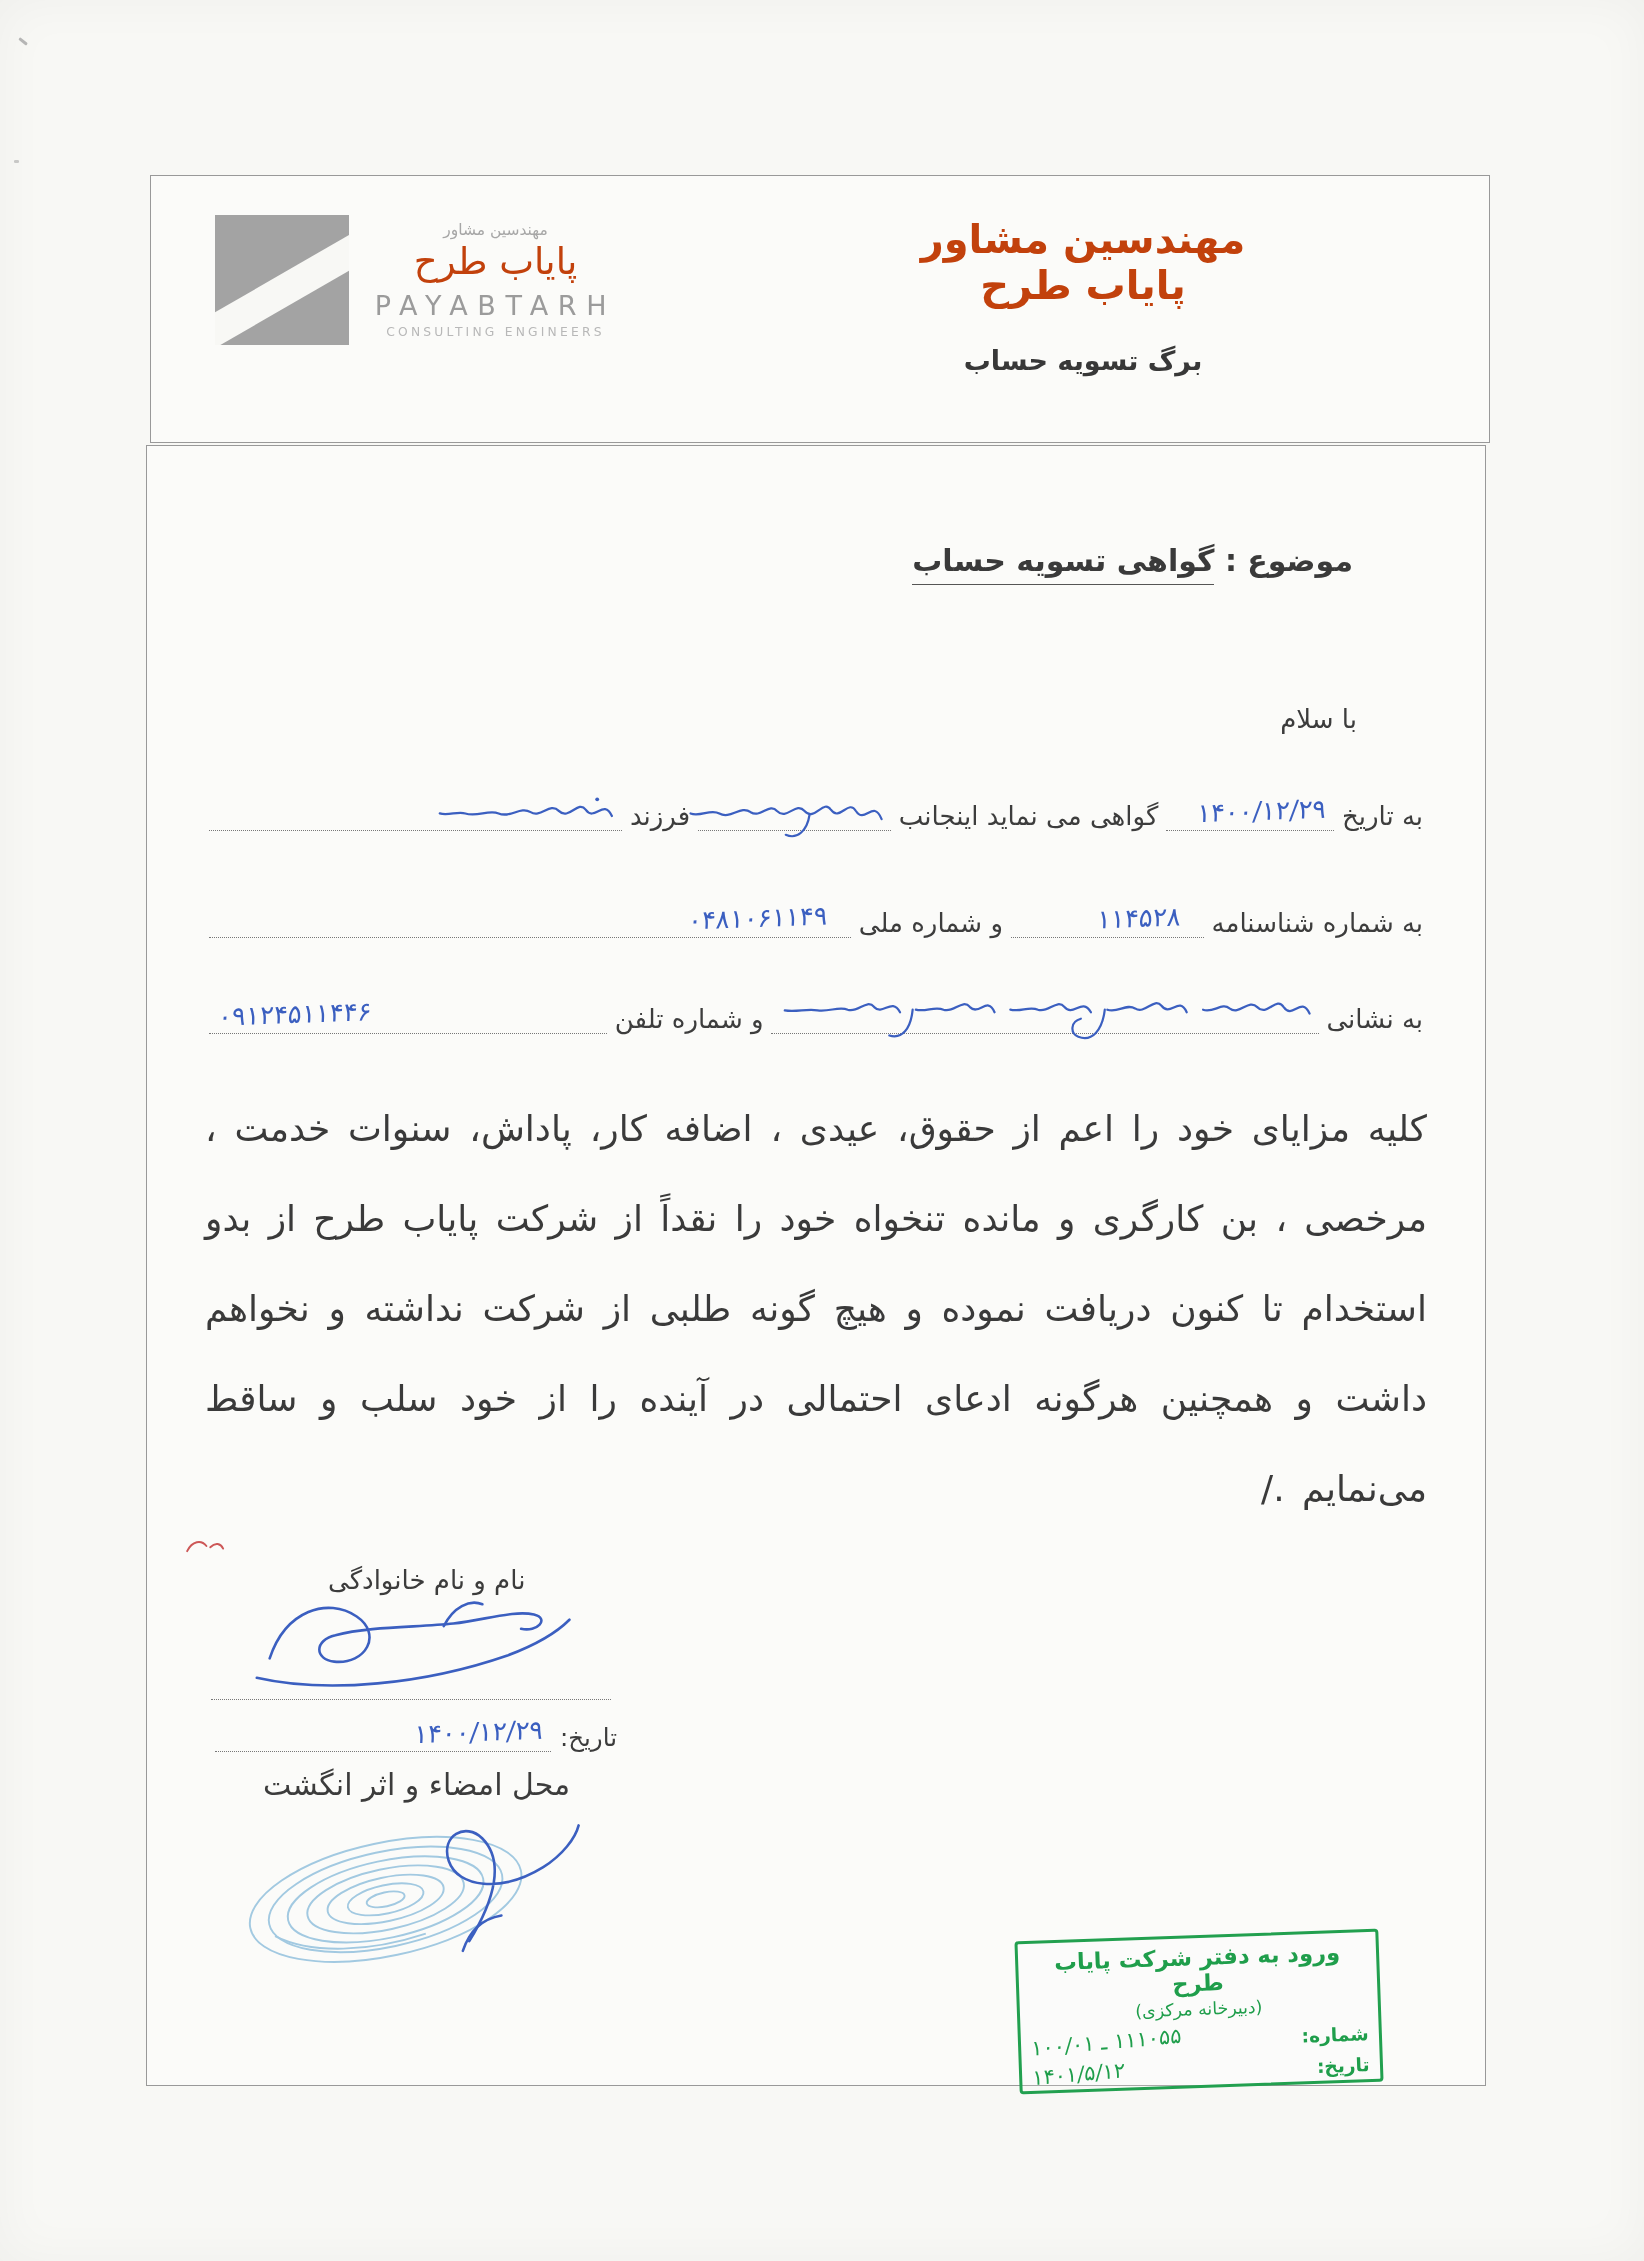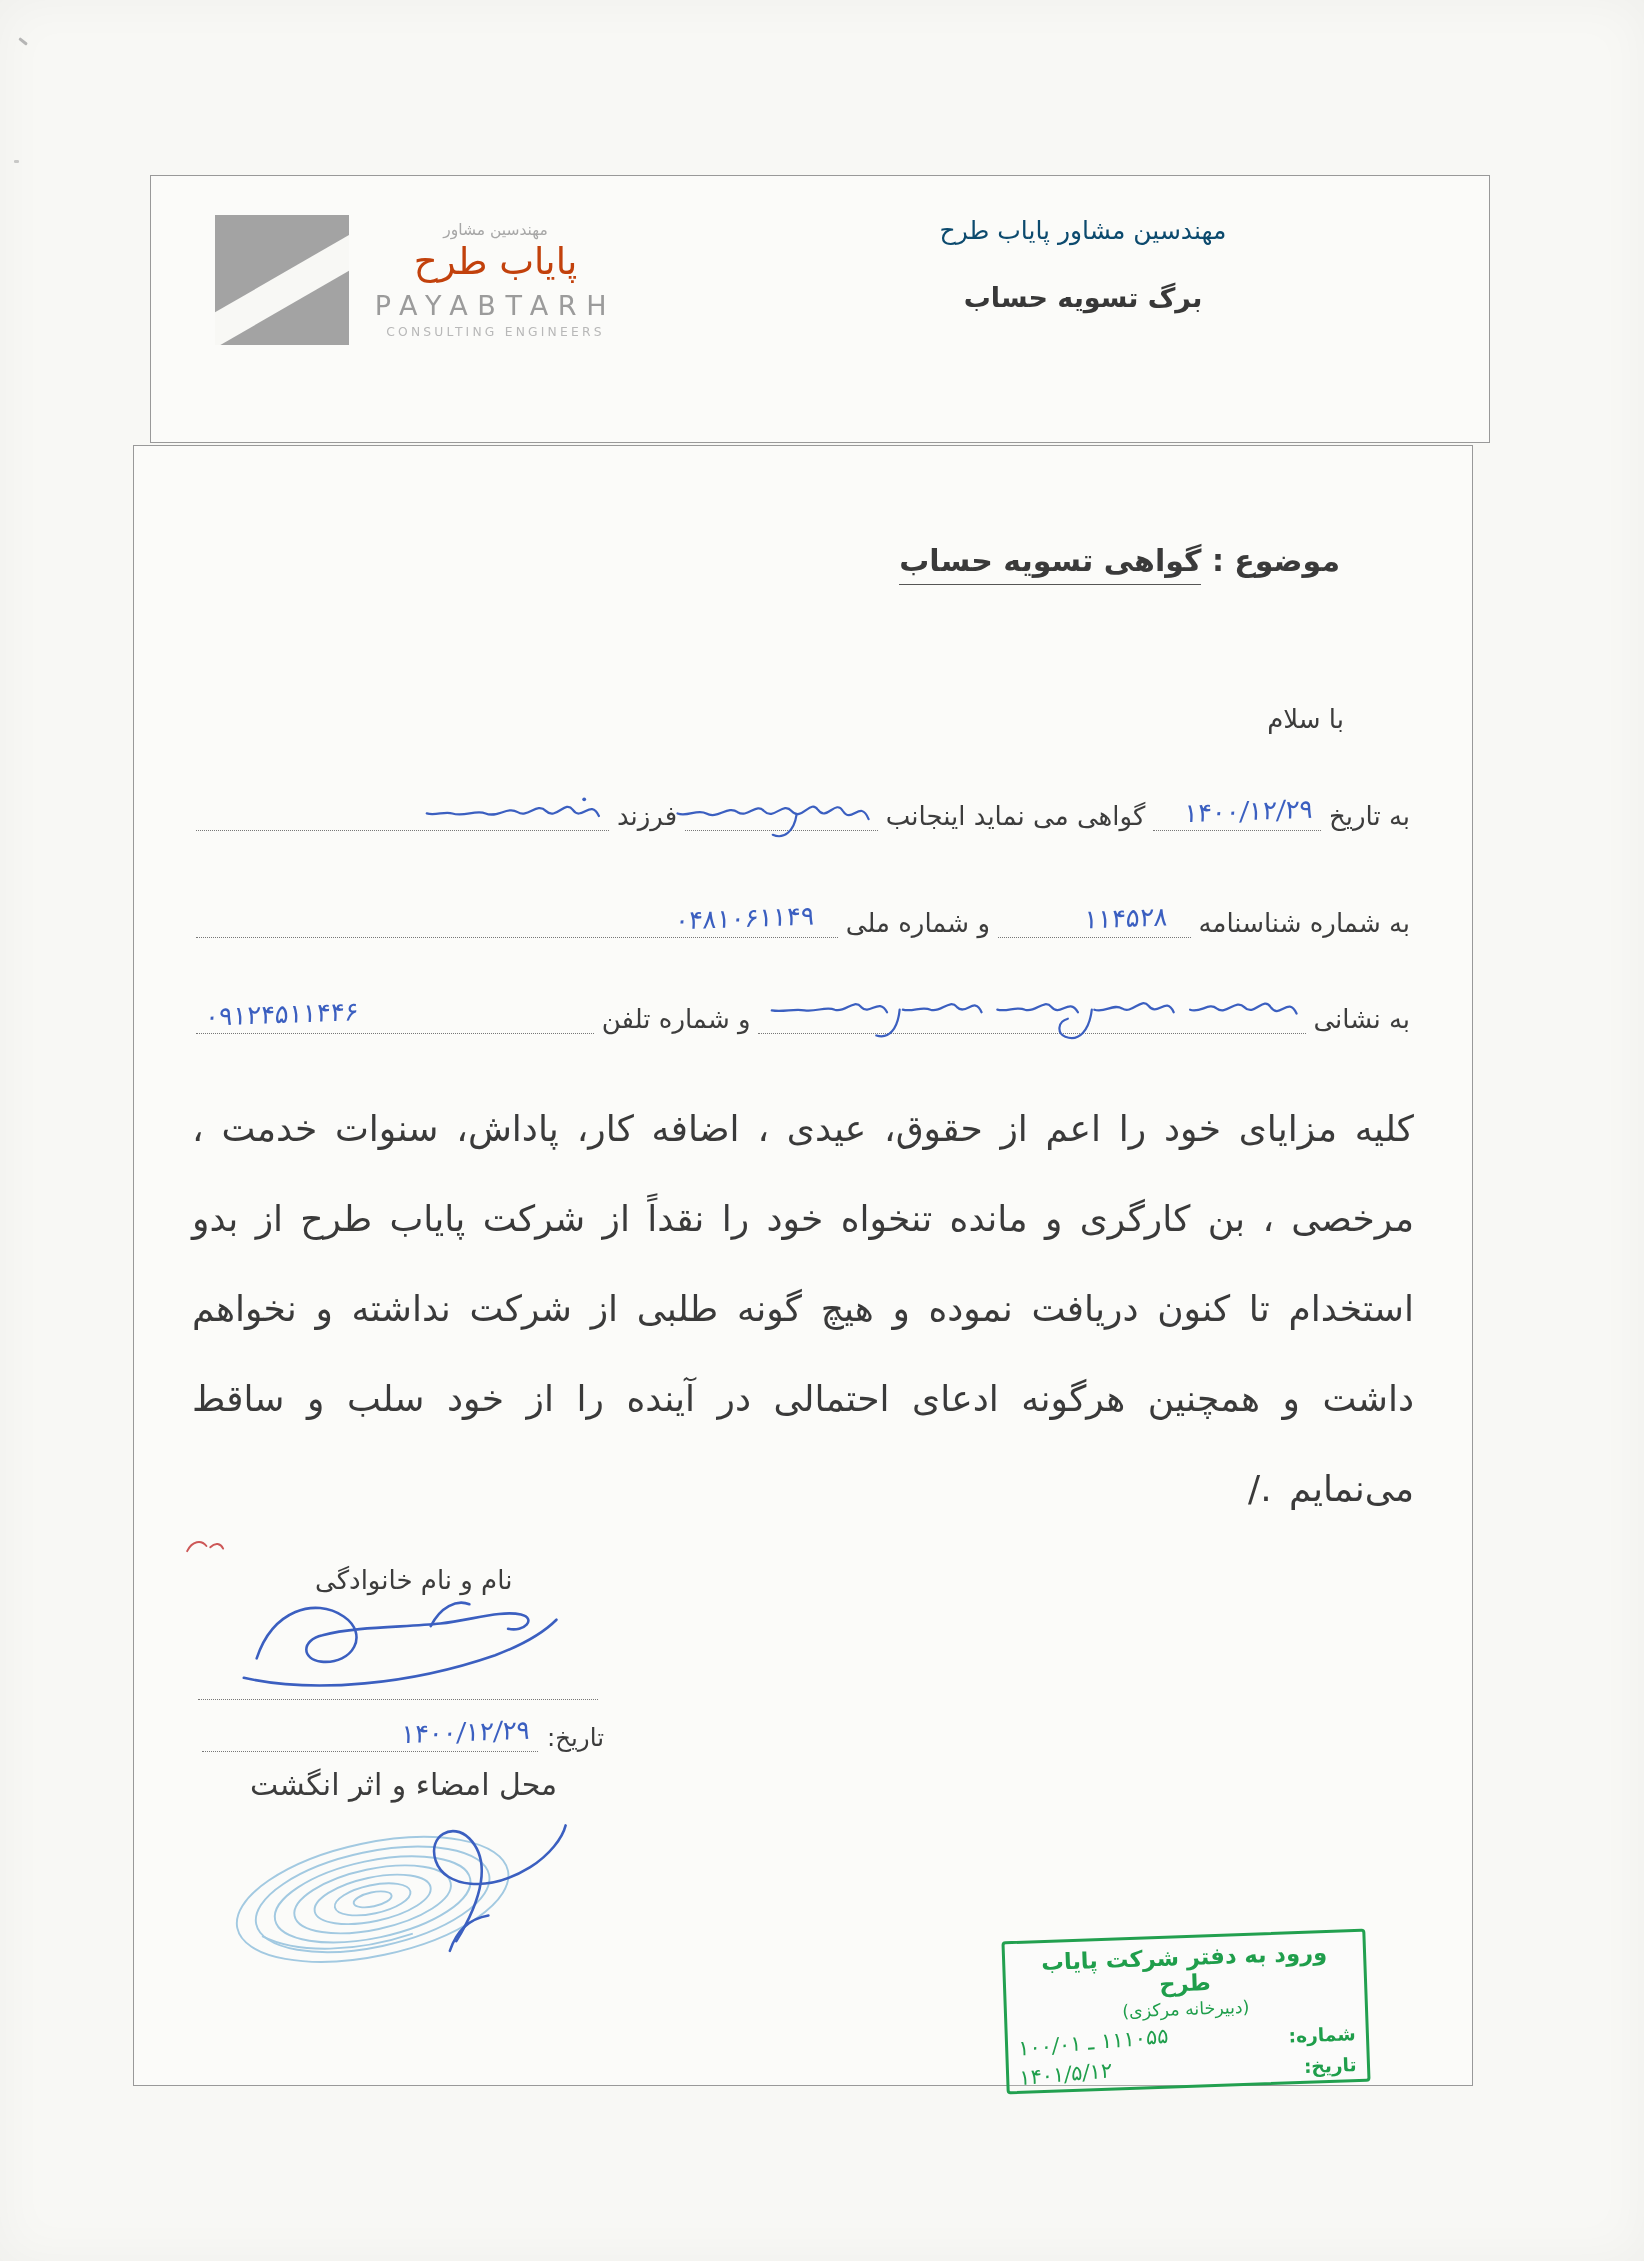--- a/index.html
+++ b/index.html
@@ -27,26 +27,26 @@
   .logo-stripe {
     position: absolute; left: -26px; top: 59px; width: 193px; height: 31px;
     background: #f8f8f5; transform: rotate(-30deg);
   }
   .logo-text { position: absolute; left: 206px; top: 45px; width: 277px; text-align: center; }
   .logo-tagline-fa { font-size: 15.5px; color: #a6a6a6; direction: rtl; }
   .logo-brand-fa { font-size: 37px; color: #c2410c; direction: rtl; margin-top: 1.3px; }
   .logo-brand-en { font-size: 27px; letter-spacing: 9.7px; color: #9b9b9b; margin-top: 6.4px; }
   .logo-tagline-en { font-size: 12.3px; letter-spacing: 3.2px; color: #b8b8b8; margin-top: 3.9px; }
   .header-title { position: absolute; right: 219px; top: 40px; width: 374px; text-align: center; direction: rtl; }
-  .company-title { font-size: 25px; font-weight: normal; color: #0c4a6e; }
+  .company-title { font-size: 40px; font-weight: bold; color: #c2410c; }
   .form-title { font-size: 27px; font-weight: bold; color: #383838; margin-top: 37px; }
 
   
   .main-box {
-    position: absolute; left: 133px; top: 445px; width: 1340px; height: 1641px;
+    position: absolute; left: 146px; top: 445px; width: 1340px; height: 1641px;
     border: 1.3px solid #999; background: #fbfbf9; direction: rtl;
   }
   .subject { position: absolute; top: 97px; right: 132px; font-size: 30px; font-weight: bold; color: #3a3a3a; }
   .subject-value { border-bottom: 1.9px solid #555; padding-bottom: 6.4px; }
   .salutation { position: absolute; top: 258px; right: 128px; font-size: 26px; }
 
   .form-line {
     position: absolute; right: 58px; left: 58px; height: 46px;
     display: flex; align-items: flex-end; font-size: 26px; color: #3d3d3d;
   }

